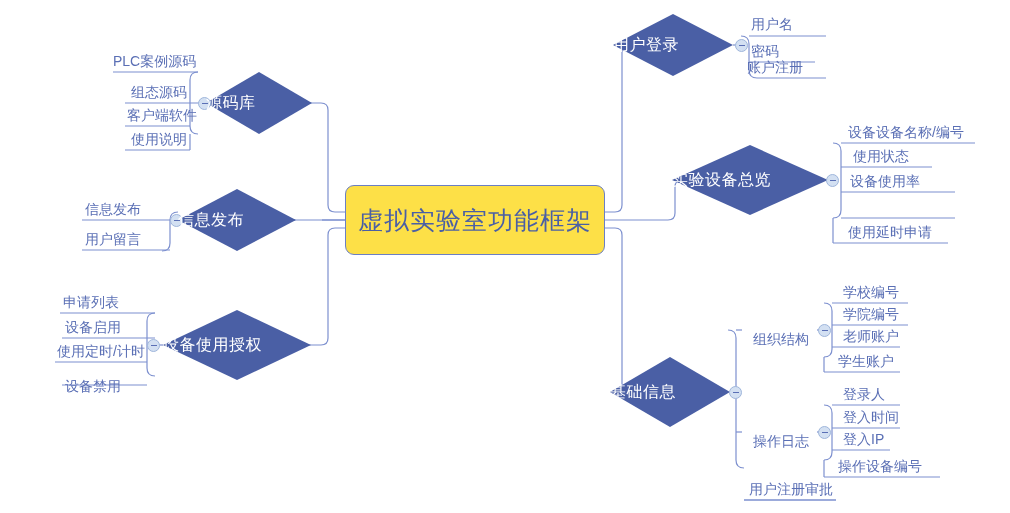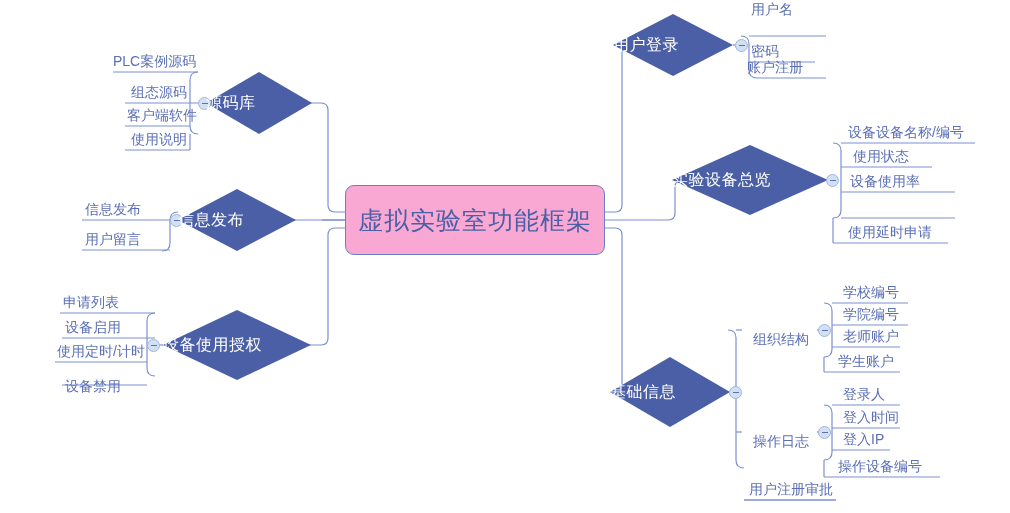--- a/index.html
+++ b/index.html
@@ -28,21 +28,21 @@
     pointer-events: none;
   }
   .node {
     position: absolute;
     box-sizing: border-box;
   }
   
   .root-box {
     border: 1.4px solid #6b7fc4;
     border-radius: 9px;
-    background: #f9a8d4;
+    background: #fde047;
     color: #4a5fa5;
     display: flex;
     align-items: center;
     justify-content: center;
     font-size: 25px;
     letter-spacing: 1px;
     white-space: nowrap;
   }
   
   .diamond {
@@ -249,21 +249,21 @@
   </div>
 
   <div class="node diamond" style="left:613px; top:14px; width:120px; height:62px;">
     <svg class="dshape" viewBox="0 0 120 62" preserveAspectRatio="none">
       <polygon points="60,0 120,31 60,62 0,31" fill="#4a5fa5"></polygon>
     </svg>
     <span class="dlabel">用户登录</span>
   </div>
   <div class="toggle" style="left:735px; top:39px;"></div>
 
-  <div class="node leaf" style="left:746px; top:0; width:70px; height:20px;">
+  <div class="node leaf" style="left:746px; top:16px; width:70px; height:20px;font-family:Liberation Mono, monospace;">
     <span>用户名</span>
   </div>
   <div class="node leaf" style="left:746px; top:42px; width:62px; height:20px;">
     <span>密码</span>
   </div>
   <div class="node leaf" style="left:742px; top:58px; width:80px; height:20px;">
     <span>账户注册</span>
   </div>
 
   <div class="node diamond" style="left:672px; top:145px; width:156px; height:70px;">

